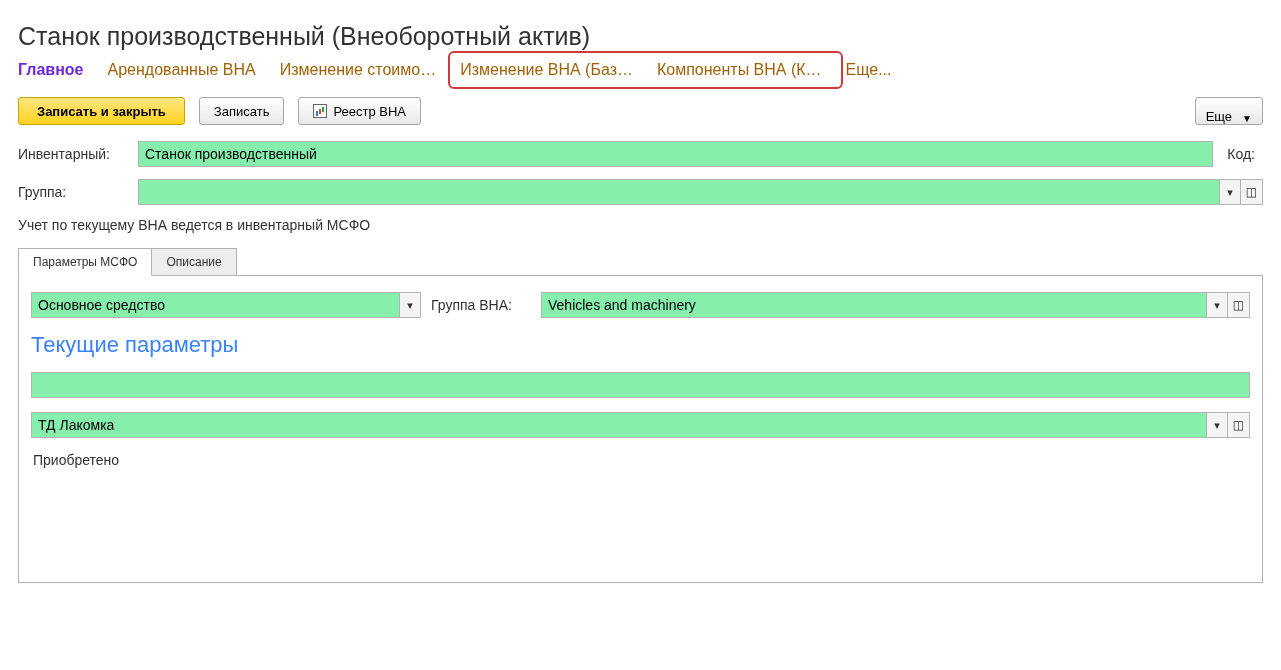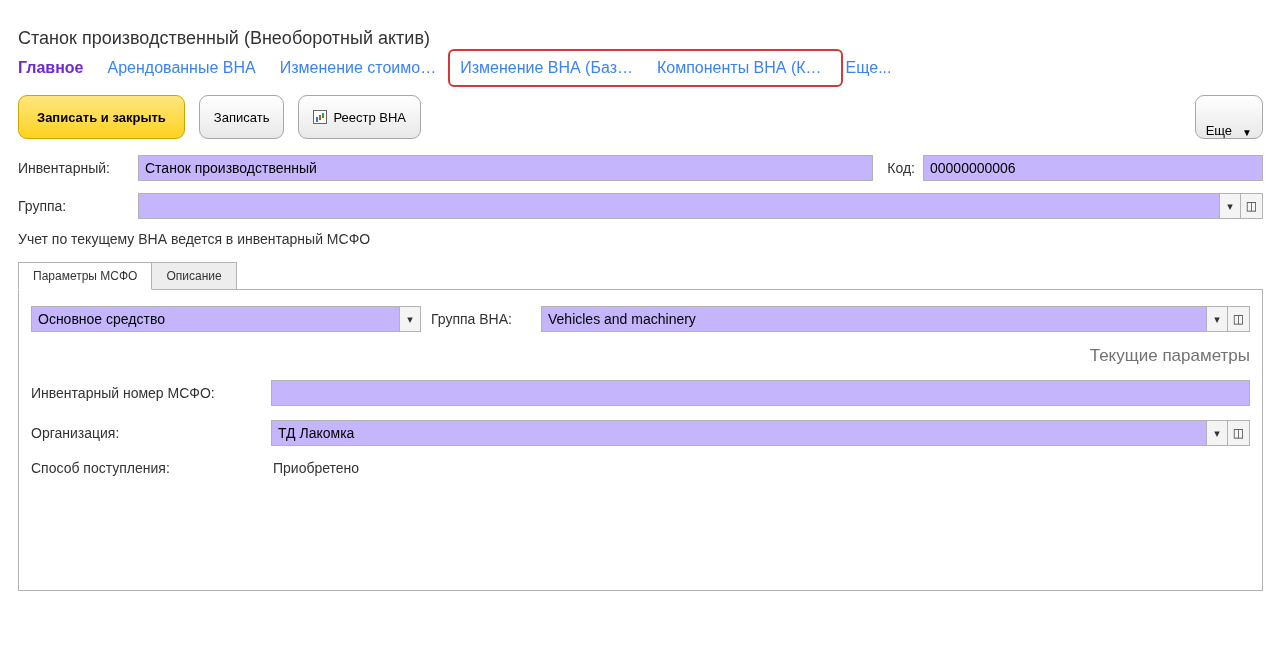--- a/index.html
+++ b/index.html
@@ -6,34 +6,34 @@
   body {
     margin: 0;
     padding: 14px 18px 18px 18px;
     font-family: Arial, sans-serif;
     font-size: 14px;
     color: #333;
     background: #fff;
     width: 1281px;
   }
   .title {
-    font-size: 18px;
-    color: #333;
-    margin: 14px 0 10px 0;
+    font-size: 25px;
+    color: #333;
+    margin: 8px 0 10px 0;
   }
   .nav-row {
     display: flex;
     align-items: center;
     gap: 24px;
     font-size: 16px;
     margin-bottom: 18px;
     position: relative;
   }
   .nav-item {
-    color: #3b82f6;
+    color: #a16207;
     cursor: pointer;
     white-space: nowrap;
   }
   .nav-item.active {
     color: #6d28d9;
     font-weight: bold;
   }
   .nav-highlight {
     position: absolute;
     border: 2px solid #d23a3a;
@@ -42,23 +42,23 @@
     top: -10px;
     pointer-events: none;
   }
   .toolbar {
     display: flex;
     align-items: center;
     gap: 14px;
     margin-bottom: 16px;
   }
   .btn {
-    height: 44px;
+    height: 28px;
     border: 1px solid #a7a7a7;
-    border-radius: 9px;
+    border-radius: 3px;
     background: linear-gradient(#ffffff, #e8e8e8);
     padding: 0 14px;
     font-size: 13px;
     cursor: pointer;
     display: inline-flex;
     align-items: center;
     gap: 6px;
   }
   .btn-yellow {
     background: linear-gradient(#ffe680, #ffd21f);
@@ -98,21 +98,21 @@
   }
   .form-label {
     width: 120px;
     color: #333;
   }
   .input {
     height: 26px;
     border: 1px solid #b3b3b3;
     padding: 8px 6px;
     font-size: 14px;
-    background: #c4b5fd;
+    background: #86efac;
   }
   .input-combo {
     display: flex;
     flex: 1;
   }
   .input-combo .input { flex: 1; border-right: none; }
   .combo-btn {
     width: 22px;
     height: 26px;
     border: 1px solid #b3b3b3;
@@ -151,24 +151,23 @@
   }
   .panel-row {
     display: flex;
     align-items: center;
     margin-bottom: 14px;
     gap: 10px;
   }
   .panel-label { width: 350px; }
   .panel-label.short { width: 230px; }
   .section-title {
-    color: #737373;
-    font-size: 17px;
+    color: #3b82f6;
+    font-size: 22px;
     margin: 10px 0 14px 0;
-    text-align: right;
   }
   .static-value { padding-left: 2px; }
   .open-icon {
     font-size: 12px;
   }
 </style>
 </head>
 <body>
 
 <div class="title">Станок производственный (Внеоборотный актив)</div>
@@ -193,21 +192,20 @@
   <button class="btn btn-more">
     <span>Еще</span>
     <span class="chev">▼</span>
   </button>
 </div>
 
 <div class="form-row">
   <div class="form-label">Инвентарный:</div>
   <input class="input" style="flex: 1 1 0%;" value="Станок производственный">
   <div style="width:50px; text-align:right; padding-right:8px">Код:</div>
-  <input class="input" style="width: 340px;" value="00000000006">
 </div>
 
 <div class="form-row">
   <div class="form-label">Группа:</div>
   <div class="input-combo">
     <input class="input" value="" style="">
     <div class="combo-btn">
         <span>▾</span>
       </div>
     <div class="combo-btn">
@@ -241,35 +239,32 @@
       <div class="combo-btn">
           <span class="open-icon">◫</span>
         </div>
     </div>
   </div>
 
 
   <div class="section-title">Текущие параметры</div>
 
   <div class="panel-row">
-    <div class="panel-label short">Инвентарный номер МСФО:</div>
     <input class="input" style="flex: 1 1 0%;" value="">
   </div>
 
   <div class="panel-row">
-    <div class="panel-label short">Организация:</div>
     <div class="input-combo" style="flex:1">
       <input class="input" value="ТД Лакомка" style="">
       <div class="combo-btn">
           <span>▾</span>
         </div>
       <div class="combo-btn">
           <span class="open-icon">◫</span>
         </div>
     </div>
   </div>
 
   <div class="panel-row">
-    <div class="panel-label short">Способ поступления:</div>
     <div class="static-value">Приобретено</div>
   </div>
 
 </div>
 
 </body></html>

